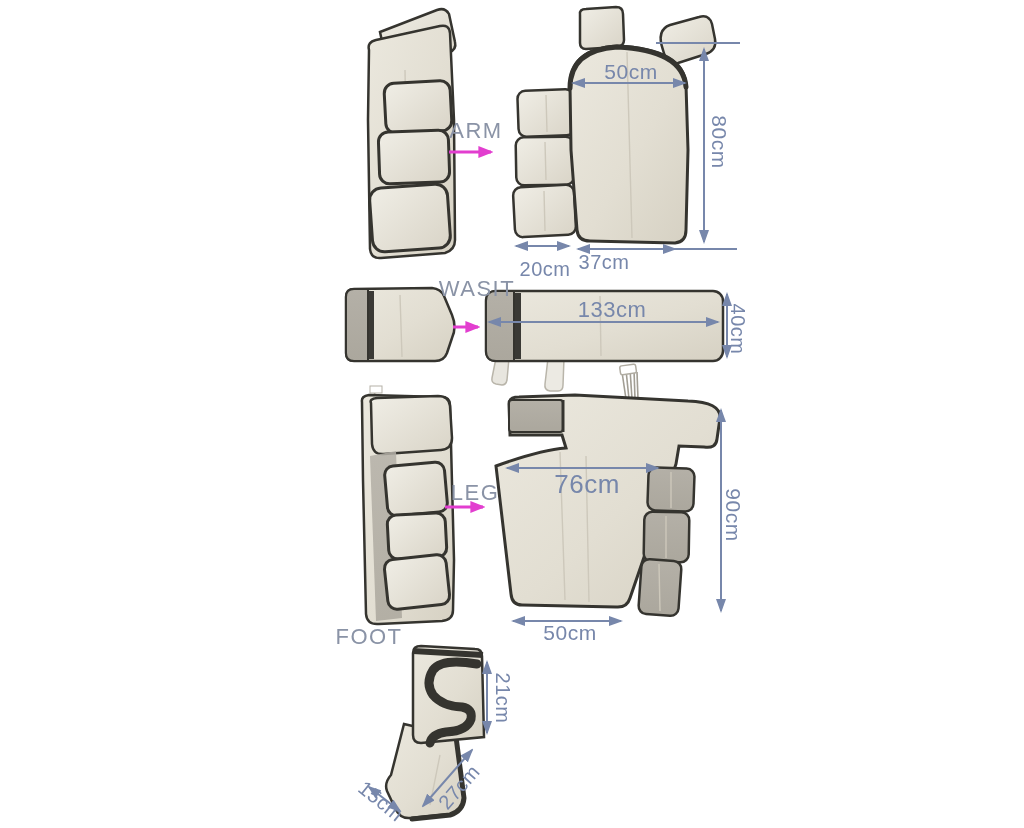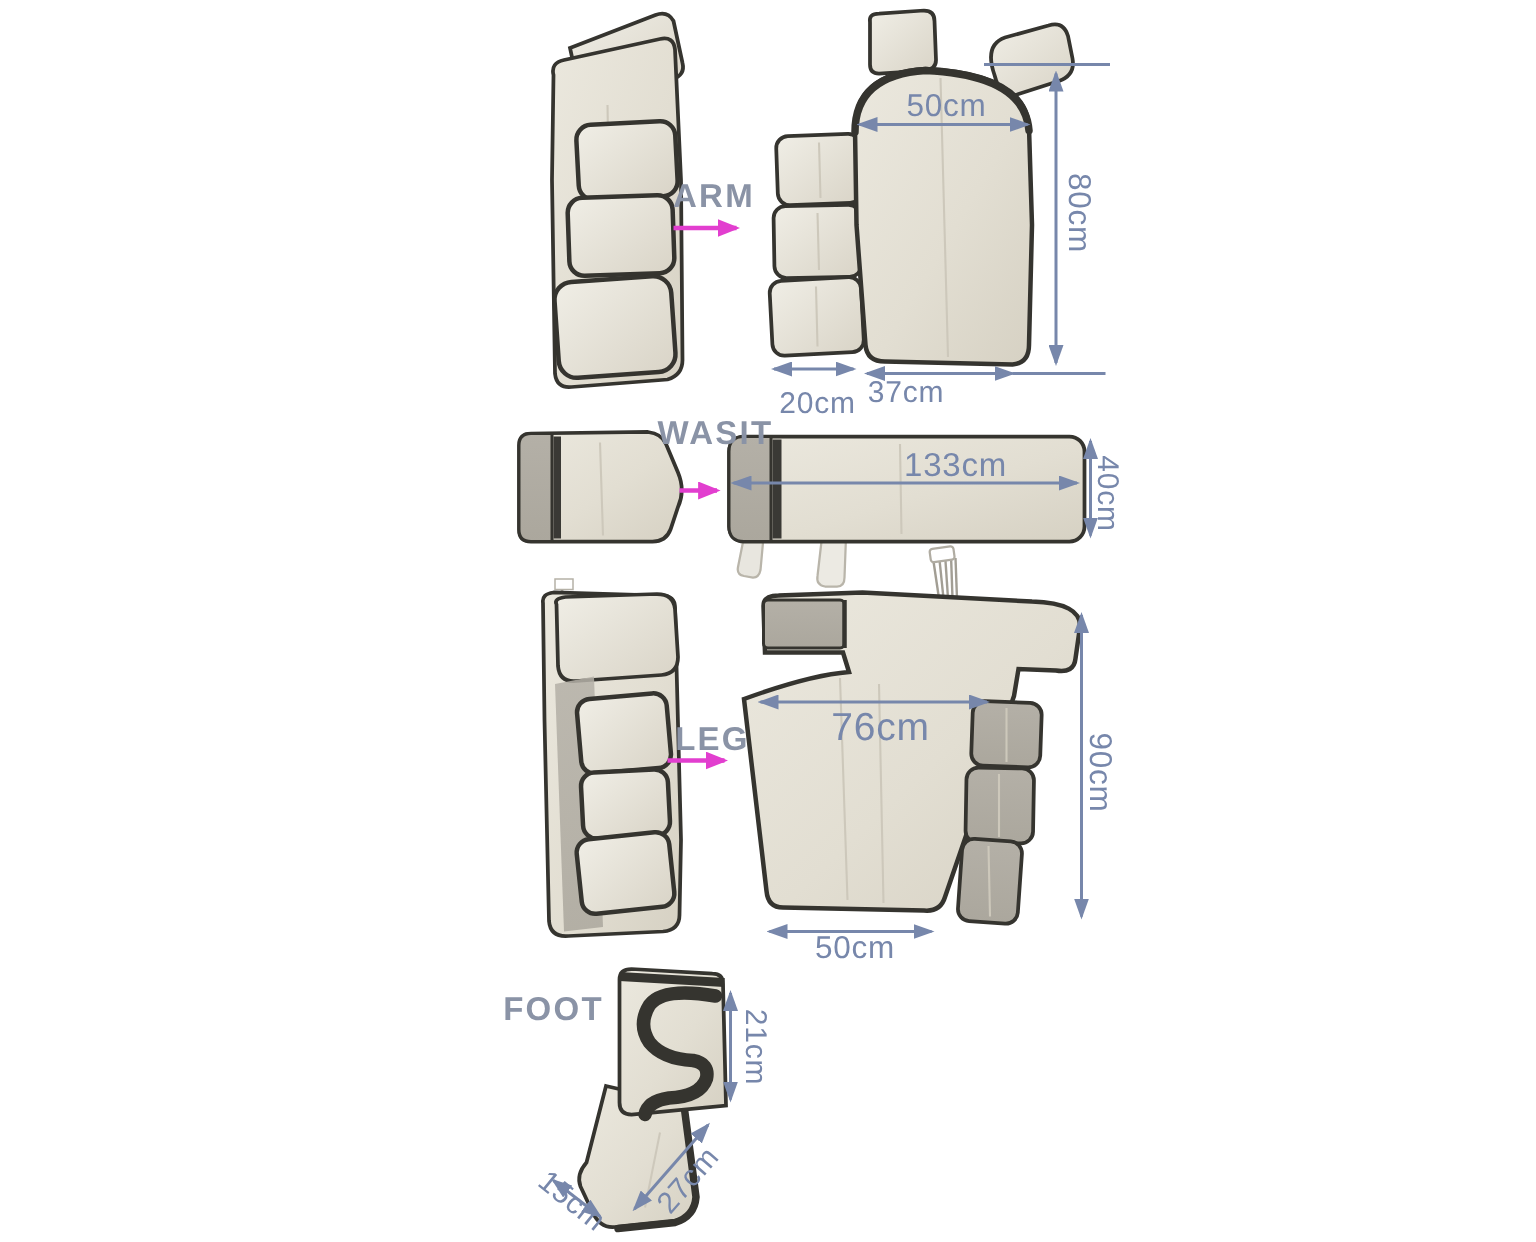--- a/index.html
+++ b/index.html
@@ -6,21 +6,21 @@
   .canvas {
     position:relative; width:1024px; height:828px; background:#ffffff;
     overflow:hidden; font-family:"Liberation Sans", sans-serif;
   }
   .canvas svg { position:absolute; left:0; top:0; }
   
   .t {
     position:absolute; transform:translate(-50%,-50%);
     white-space:nowrap; line-height:1; user-select:none;
   }
-  .lbl  { color:var(--label_gray,#8a93a6); font-size:22px; letter-spacing:1.5px; font-weight:700; }
+  .lbl  { color:var(--label_gray,#8a93a6); font-size:22px; letter-spacing:1.5px; font-weight:400; }
   .dimtxt { color:var(--dim_blue,#7787ab); font-size:20px; font-weight:400; letter-spacing:0.5px; }
   .r90  { transform:translate(-50%,-50%) rotate(90deg); }
   
   .trim   { stroke:var(--trim_dark,#35342f); }
   .dimline  { stroke:var(--dim_blue,#7787ab); stroke-width:2; fill:none; }
   .pinkline { stroke:var(--arrow_pink,#e23ecf); stroke-width:3; fill:none; }
   .mDim  { fill:var(--dim_blue,#7787ab); }
   .mPink { fill:var(--arrow_pink,#e23ecf); }
   .crease { stroke:#cdc8bb; stroke-width:1.4; fill:none; }
   .tube { stroke:#a29e94; stroke-width:1.6; fill:none; }
@@ -157,26 +157,26 @@
   <line x1="369" y1="787" x2="400" y2="811" class="dimline" marker-start="url(#dS)" marker-end="url(#dE)"></line>
 </svg>
 
   <span class="t lbl" style="left:476px;top:131px">ARM</span>
   <span class="t dimtxt" style="left:631px;top:71px;font-size:21px">50cm</span>
   <span class="t dimtxt r90" style="left:719px;top:142px;font-size:21px">80cm</span>
   <span class="t dimtxt" style="left:545px;top:269px">20cm</span>
   <span class="t dimtxt" style="left:604px;top:262px">37cm</span>
 
   <span class="t lbl" style="left:477px;top:289px">WASIT</span>
-  <span class="t dimtxt" style="left:637px;top:310px;font-size:22px">133cm</span>
+  <span class="t dimtxt" style="left:612px;top:310px;font-size:22px">133cm</span>
   <span class="t dimtxt r90" style="left:738px;top:329px">40cm</span>
 
   <span class="t lbl" style="left:475px;top:493px">LEG</span>
   <span class="t dimtxt" style="left:587px;top:484px;font-size:26px">76cm</span>
   <span class="t dimtxt r90" style="left:733px;top:515px;font-size:21px">90cm</span>
   <span class="t dimtxt" style="left:570px;top:632px;font-size:21px">50cm</span>
 
-  <span class="t lbl" style="left:369px;top:673px">FOOT</span>
+  <span class="t lbl" style="left:369px;top:637px">FOOT</span>
   <span class="t dimtxt r90" style="left:503px;top:698px">21cm</span>
   <span class="t dimtxt" style="left:459px;top:787px;transform:translate(-50%,-50%) rotate(-49deg)">27cm</span>
   <span class="t dimtxt" style="left:381px;top:801px;transform:translate(-50%,-50%) rotate(39deg)">15cm</span>
 
 </div>
 
 </body></html>

